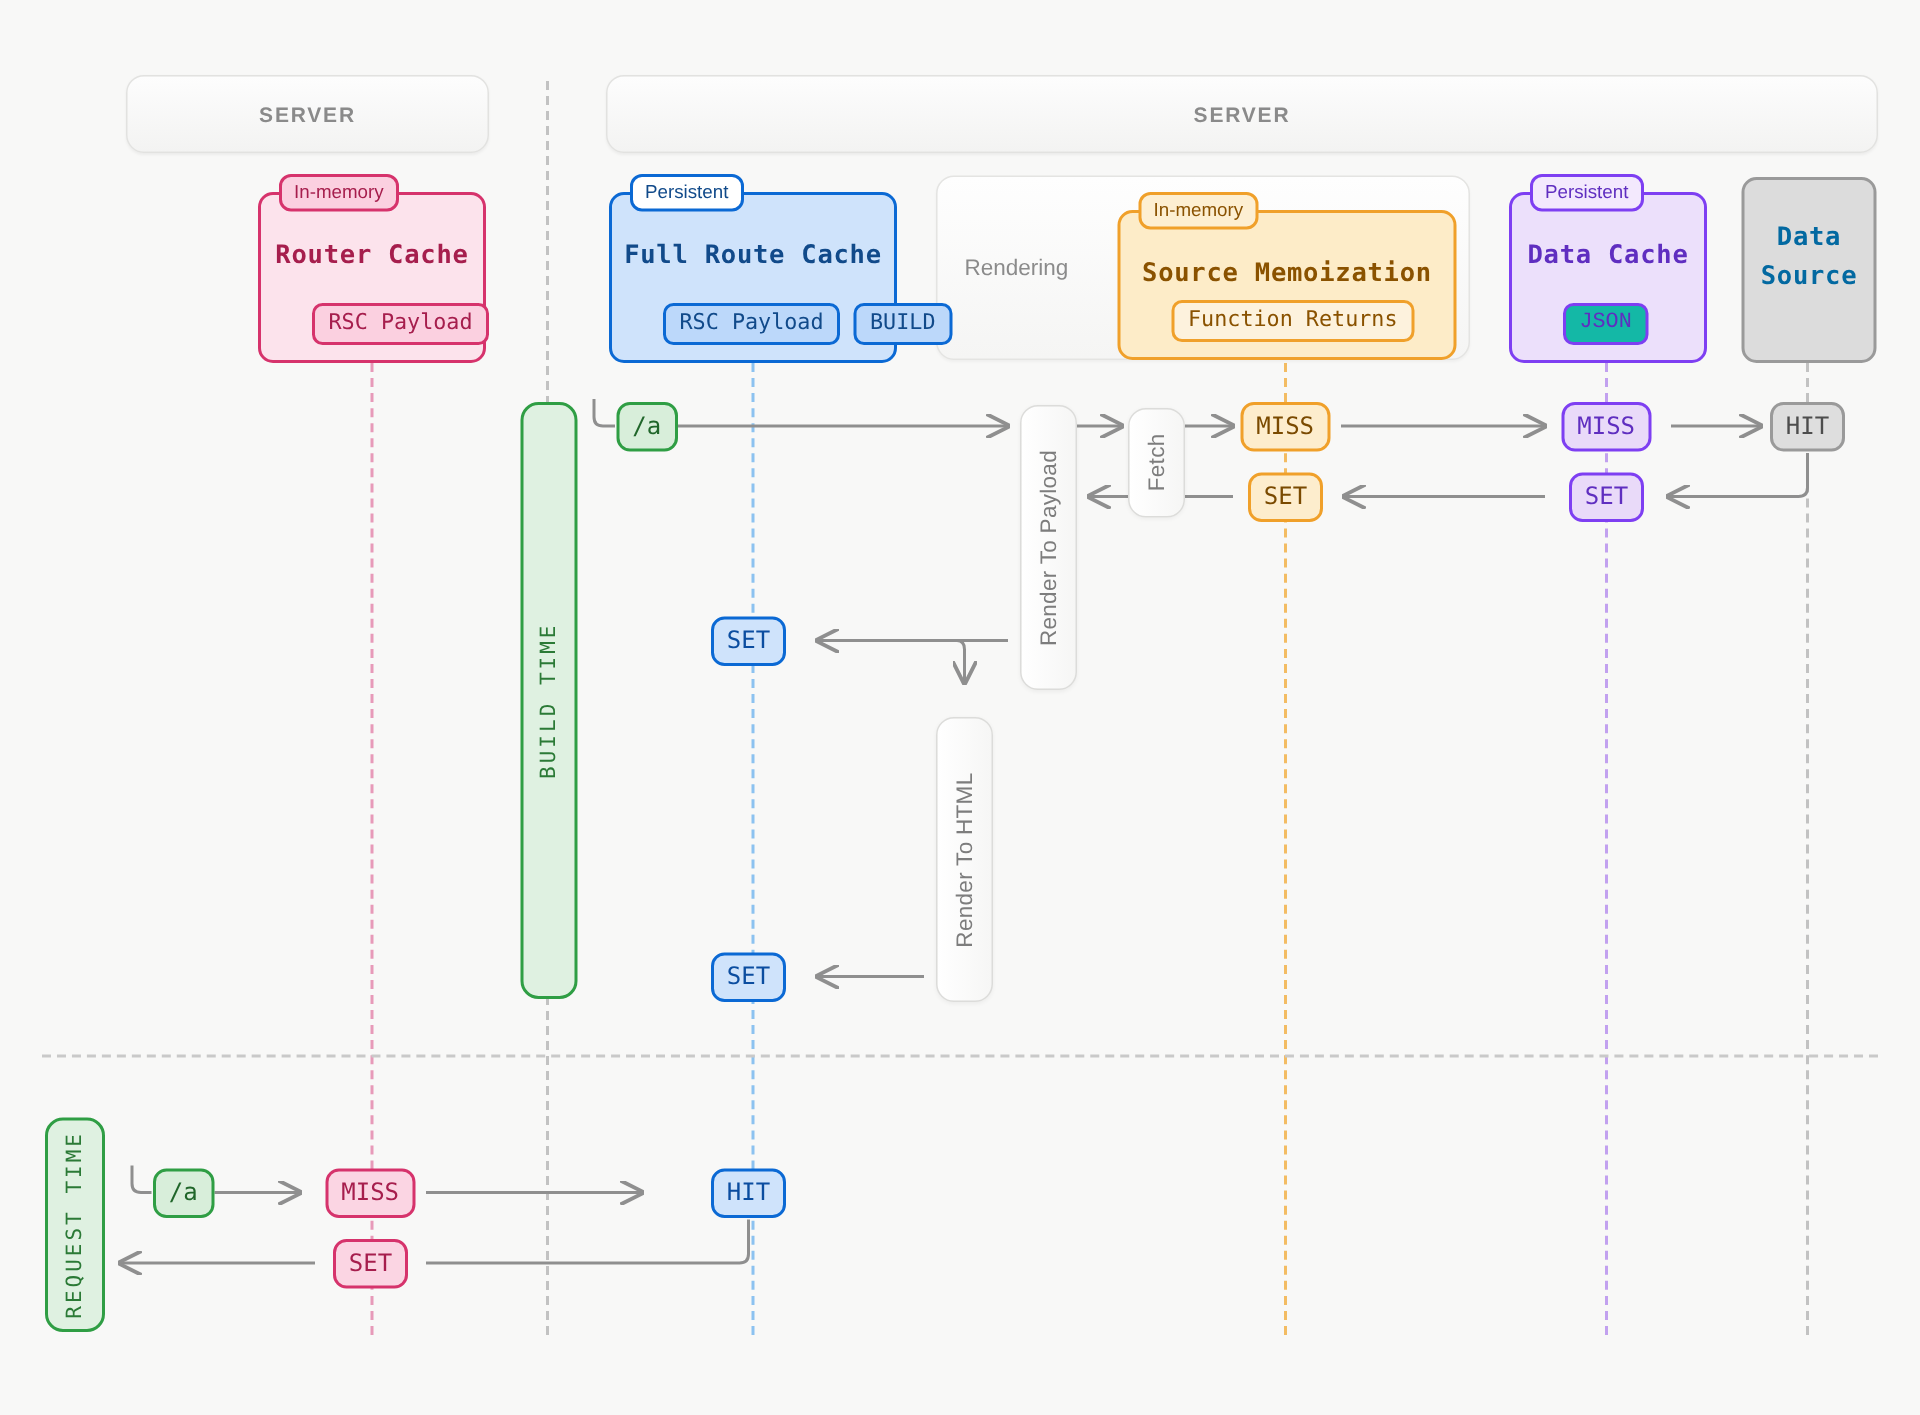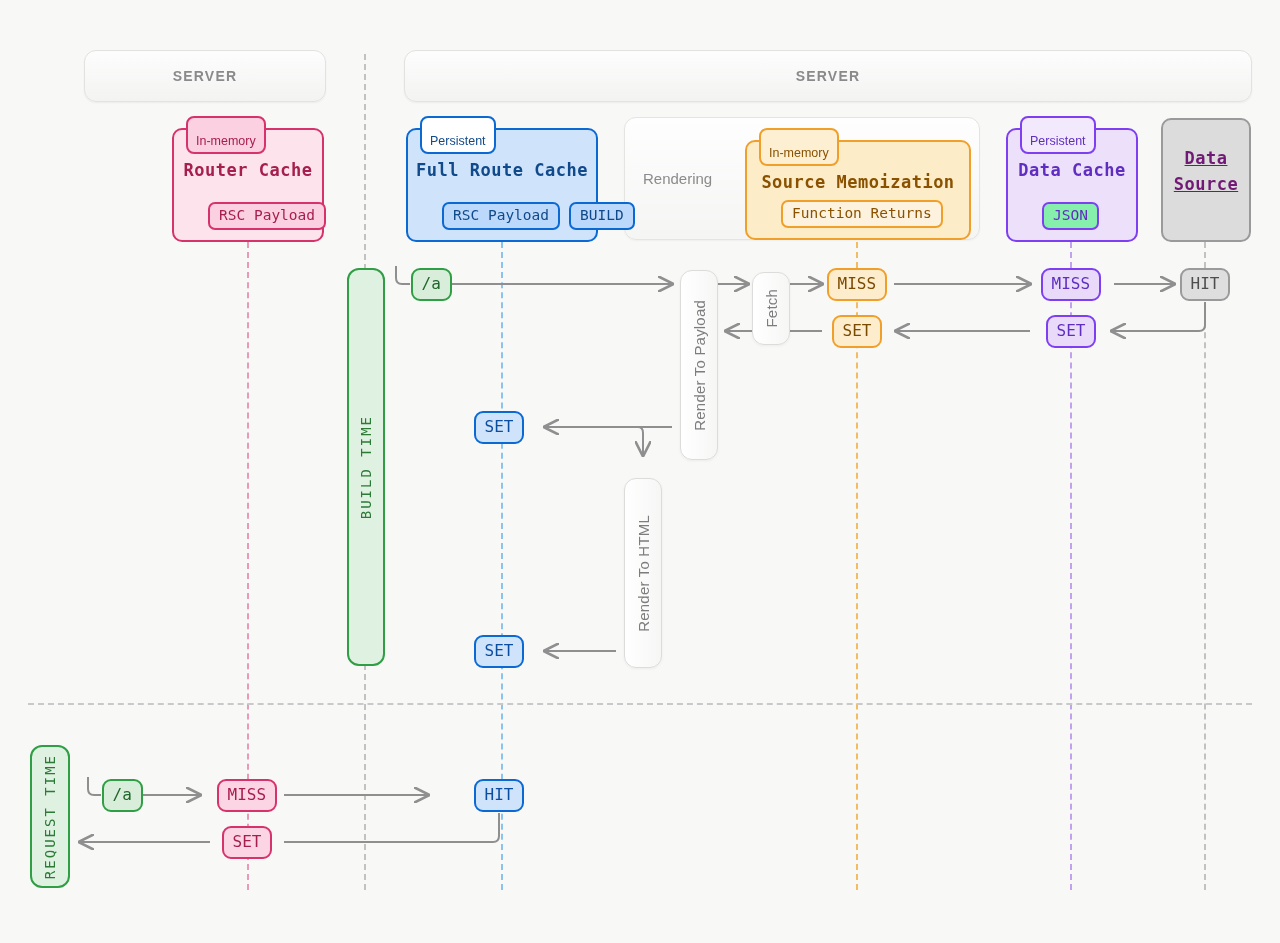--- a/index.html
+++ b/index.html
@@ -27,21 +27,21 @@
   
   .card{position:absolute;border-radius:10px;border-width:2.5px;border-style:solid;box-sizing:border-box;}
   .card .title{
     position:absolute;left:0;right:0;top:30px;text-align:center;
     font-family:"DejaVu Sans Mono","Liberation Mono",monospace;
     font-size:17px;font-weight:bold;letter-spacing:.5px;
   }
   .tag{
     position:absolute;top:-14px;left:12px;
     border-width:2px;border-style:solid;border-radius:8px;
-    padding:16px 8px 2px 8px;font-size:12.5px;background:#fff;line-height:1.25;
+    padding:3px 8px 2px 8px;font-size:12.5px;background:#fff;line-height:1.25;
   }
   .chip{
     position:absolute;border-width:2px;border-style:solid;border-radius:7px;
     padding:3px 9px 4px 9px;
     font-family:"DejaVu Sans Mono","Liberation Mono",monospace;
     font-size:14.5px;line-height:1.2;white-space:nowrap;margin-left:24px;
   }
 
   
   .pink  {border-color:#d6336c;background:#fce3ec;}
@@ -55,24 +55,24 @@
   .blue  .chip{border-color:#0b69d4;background:#bcd8fa;}
 
   .orange{border-color:#f0a02a;background:#fdecc8;}
   .orange .title,.orange .tag,.orange .chip{color:#8a5200;}
   .orange .tag{border-color:#f0a02a;background:#fdefd2;}
   .orange .chip{border-color:#f0a02a;background:#fdf2dd;}
 
   .purple{border-color:#7e3ff2;background:#ece0fb;}
   .purple .title,.purple .tag,.purple .chip{color:#5f2ec0;}
   .purple .tag{border-color:#7e3ff2;background:#f3e9fd;}
-  .purple .chip{border-color:#7e3ff2;background:#86efac;}
+  .purple .chip{border-color:#7e3ff2;background:#14b8a6;font-family:Liberation Mono, monospace;}
 
   .grey  {border-color:#9a9a9a;background:#dcdcdc;}
-  .grey  .title{color:#701a75;text-decoration:underline;}
+  .grey  .title{color:#0369a1;}
 
   .plain{
     position:absolute;border:1px solid #e4e4e2;border-radius:12px;
     background:linear-gradient(180deg,#fefefe 0%,#f5f5f4 100%);
     box-shadow:0 1px 2px rgba(0,0,0,.04);box-sizing:border-box;
   }
   .plain-label{
     position:absolute;font-size:15px;color:#8b8b8b;
   }
 

